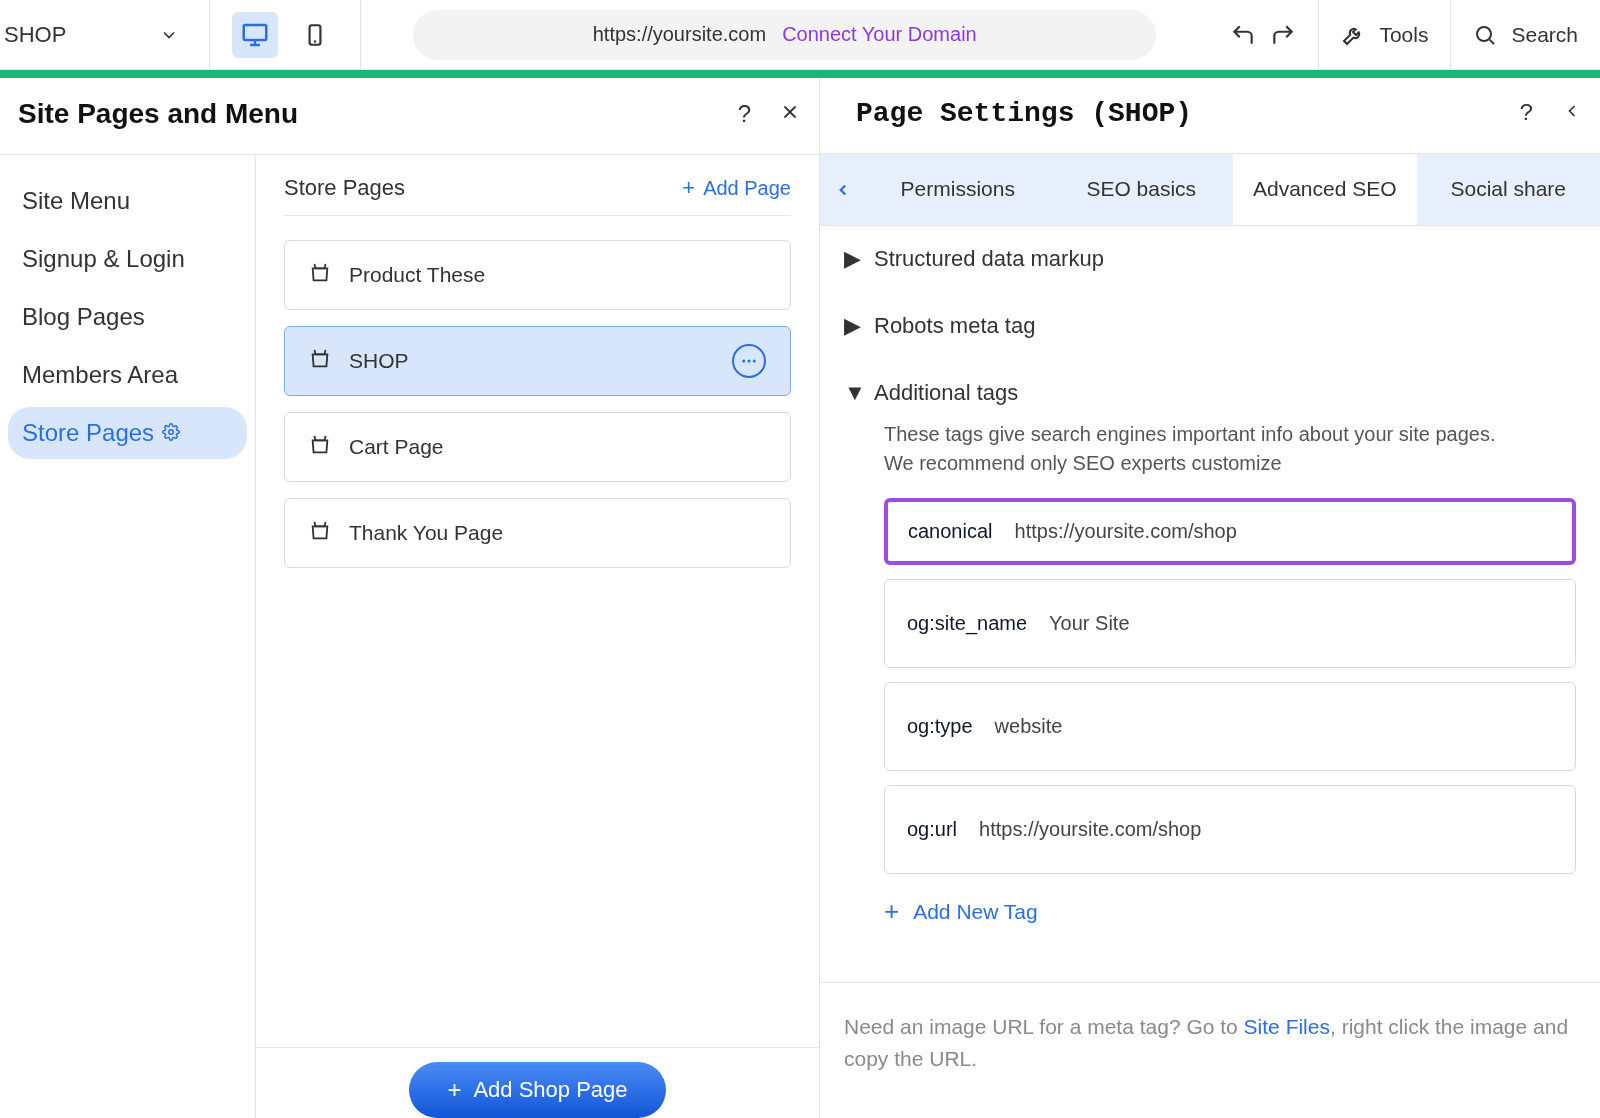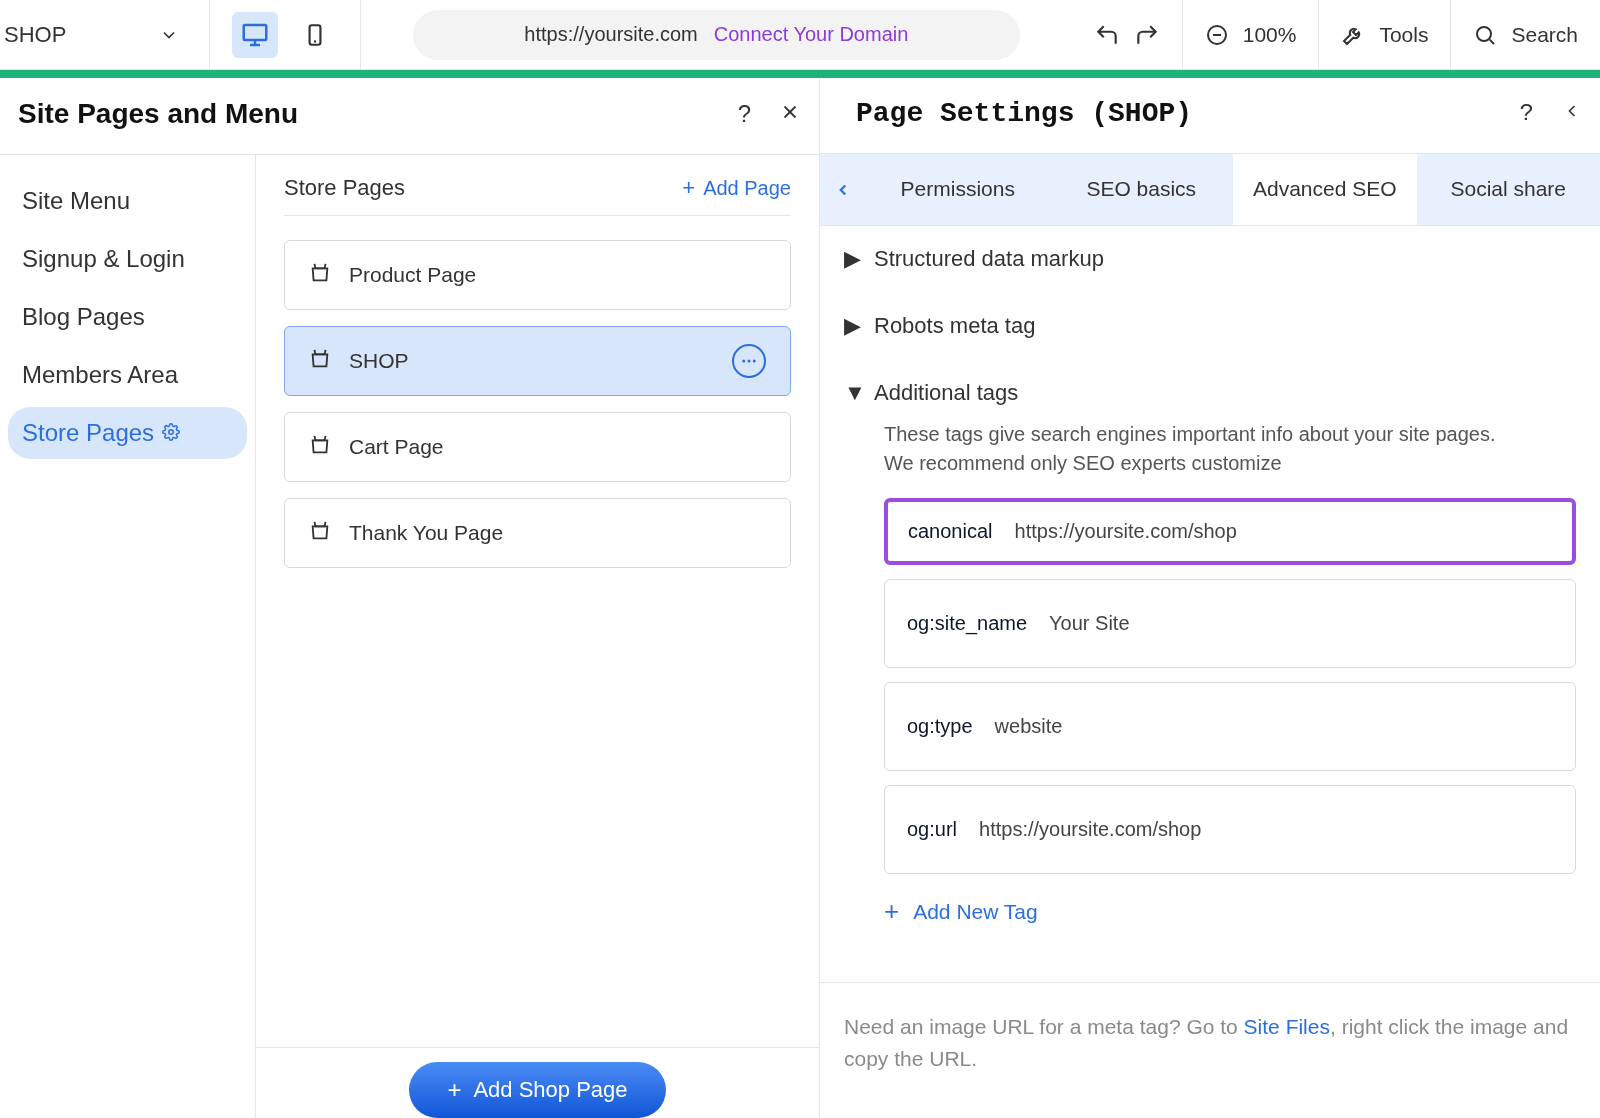--- a/index.html
+++ b/index.html
@@ -284,29 +284,20 @@
         </svg>
     </span>
     <span>
       <svg width="26" height="26" viewBox="0 0 24 24" fill="none" stroke="#333" stroke-width="2">
           <polyline points="15 14 20 9 15 4"></polyline>
           <path d="M4 20v-7a4 4 0 0 1 4-4h12"></path>
         </svg>
     </span>
   </div>
 
-  <div class="cell">
-    <span>
-      <svg width="24" height="24" viewBox="0 0 24 24" fill="none" stroke="#333" stroke-width="2">
-          <circle cx="12" cy="12" r="9"></circle>
-          <line x1="8" y1="12" x2="16" y2="12"></line>
-        </svg>
-    </span>
-    <span class="tool-label">100%</span>
-  </div>
 
   <div class="cell">
     <span>
       <svg width="24" height="24" viewBox="0 0 24 24" fill="none" stroke="#333" stroke-width="2">
           <path d="M14.7 6.3a4 4 0 0 0-5.4 5.4L3 18l3 3 6.3-6.3a4 4 0 0 0 5.4-5.4L15 12l-3-3 2.7-2.7z"></path>
         </svg>
     </span>
     <span class="tool-label">Tools</span>
   </div>
 
@@ -373,21 +364,21 @@
         </div>
 
         <div class="page-list">
           <div class="page-item">
             <span>
               <svg width="22" height="22" viewBox="0 0 24 24" fill="none" stroke="#333" stroke-width="2">
                   <path d="M6 2l1 5h10l1-5"></path>
                   <path d="M4 7h16l-1 13H5L4 7z"></path>
                 </svg>
             </span>
-            <span>Product Page</span>
+            <span>Product These</span>
           </div>
           <div class="page-item selected">
             <span>
               <svg width="22" height="22" viewBox="0 0 24 24" fill="none" stroke="#333" stroke-width="2">
                   <path d="M6 2l1 5h10l1-5"></path>
                   <path d="M4 7h16l-1 13H5L4 7z"></path>
                 </svg>
             </span>
             <span>SHOP</span>
             <span class="more">

